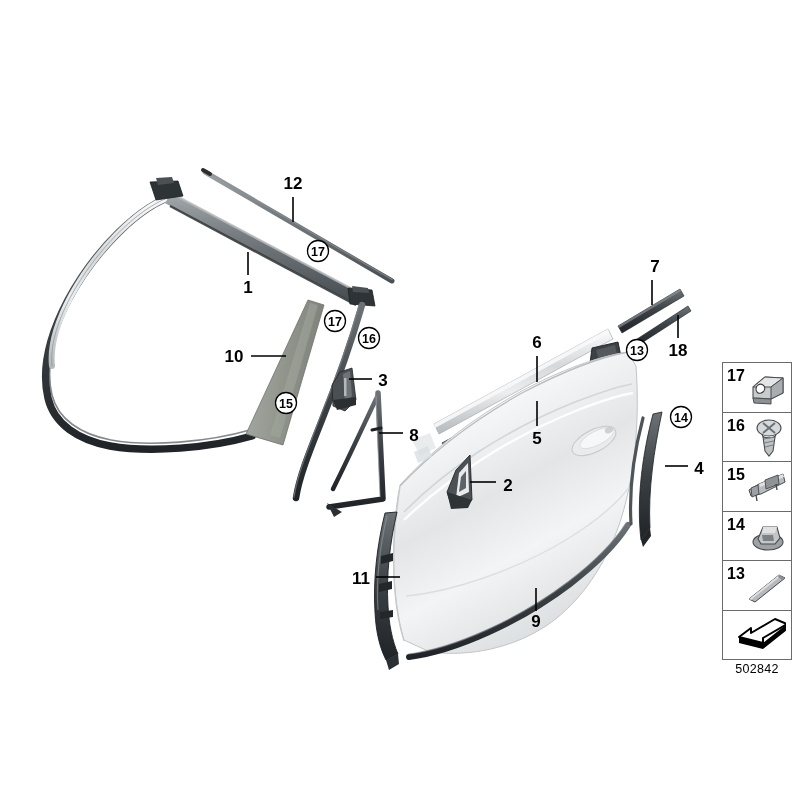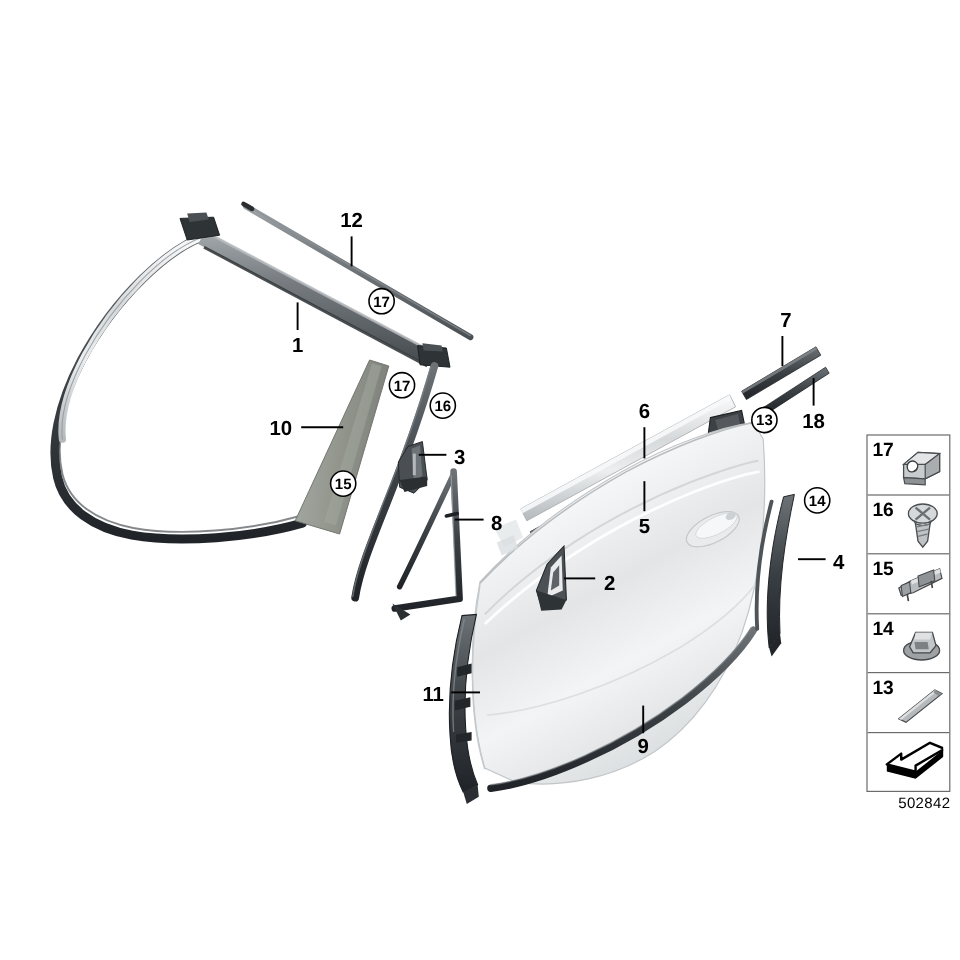--- a/index.html
+++ b/index.html
@@ -16,21 +16,21 @@
   .circ{fill:#ffffff;stroke:#000;stroke-width:1.3;}
 
   
   #legend{position:absolute;left:722px;top:362px;width:70px;height:298px;
           border:1px solid #6b6b6b;box-sizing:border-box;background:#fff;}
   .lg-row{position:relative;height:49.6px;border-bottom:1px solid #6b6b6b;box-sizing:border-box;}
   .lg-row:last-child{border-bottom:none;}
   .lg-num{position:absolute;left:4px;top:4px;font-weight:bold;font-size:16px;color:#000;
           font-family:"Liberation Sans",sans-serif;}
   .lg-art{position:absolute;right:2px;top:2px;width:44px;height:44px;}
-  #refnum{position:absolute;left:722px;top:662px;width:70px;text-align:right;
+  #refnum{position:absolute;left:722px;top:662px;width:70px;text-align:center;
           font-size:12.5px;color:#000;font-family:"Liberation Sans",sans-serif;
           letter-spacing:.3px;}
 </style>
 </head>
 <body>
 
 <div id="stage">
 
 <svg id="diagram" viewBox="0 0 800 800">
   <defs>

